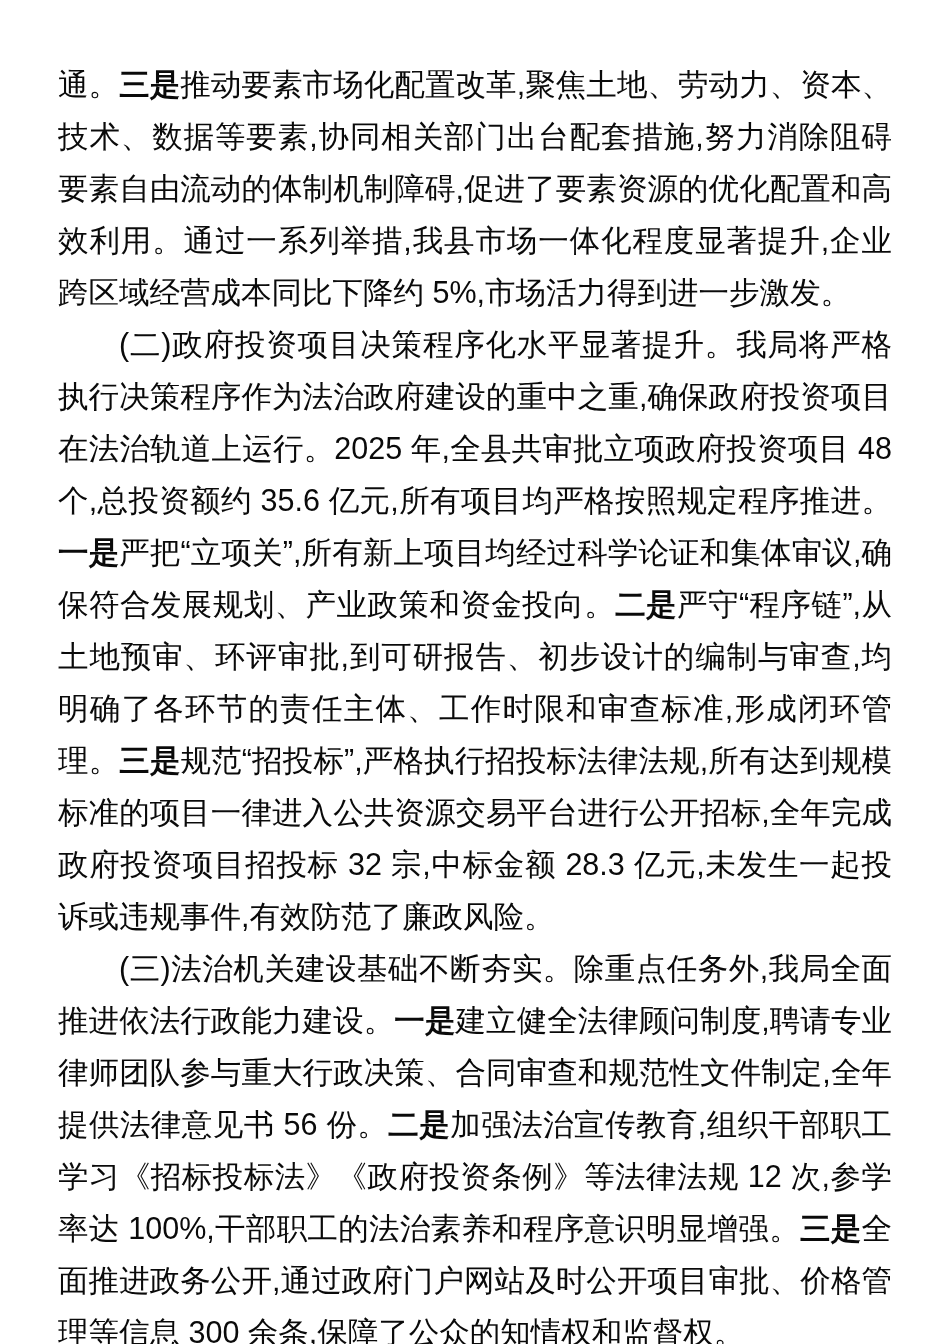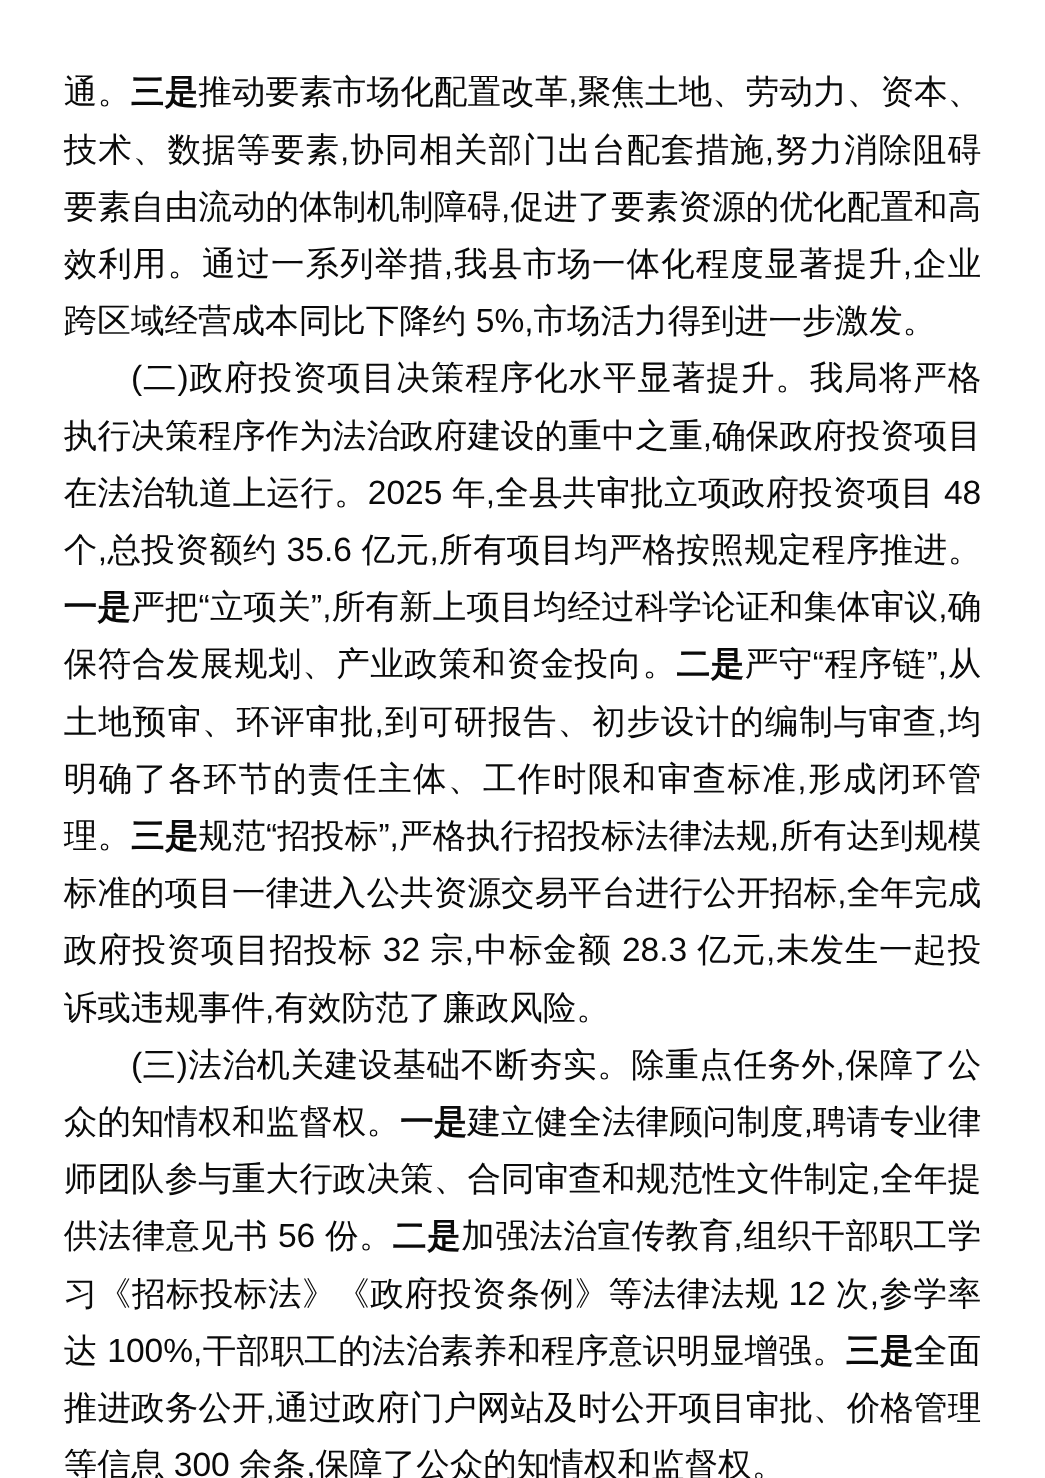--- a/index.html
+++ b/index.html
@@ -52,17 +52,17 @@
 
     <p class="para">
       <span>通。</span><span class="b">三是</span><span>推动要素市场化配置改革,聚焦土地、劳动力、资本、技术、数据等要素,协同相关部门出台配套措施,努力消除阻碍要素自由流动的体制机制障碍,促进了要素资源的优化配置和高效利用。通过一系列举措,我县市场一体化程度显著提升,企业跨区域经营成本同比下降约 5%,市场活力得到进一步激发。</span>
     </p>
 
     <p class="para indent">
       <span>(二)政府投资项目决策程序化水平显著提升。我局将严格执行决策程序作为法治政府建设的重中之重,确保政府投资项目在法治轨道上运行。2025 年,全县共审批立项政府投资项目 48 个,总投资额约 35.6 亿元,所有项目均严格按照规定程序推进。</span><span class="b">一是</span><span>严把“立项关”,所有新上项目均经过科学论证和集体审议,确保符合发展规划、产业政策和资金投向。</span><span class="b">二是</span><span>严守“程序链”,从土地预审、环评审批,到可研报告、初步设计的编制与审查,均明确了各环节的责任主体、工作时限和审查标准,形成闭环管理。</span><span class="b">三是</span><span>规范“招投标”,严格执行招投标法律法规,所有达到规模标准的项目一律进入公共资源交易平台进行公开招标,全年完成政府投资项目招投标 32 宗,中标金额 28.3 亿元,未发生一起投诉或违规事件,有效防范了廉政风险。</span>
     </p>
 
     <p class="para indent">
-      <span>(三)法治机关建设基础不断夯实。除重点任务外,保障了公众的知情权和监督权。</span><span class="b">一是</span><span>建立健全法律顾问制度,聘请专业律师团队参与重大行政决策、合同审查和规范性文件制定,全年提供法律意见书 56 份。</span><span class="b">二是</span><span>加强法治宣传教育,组织干部职工学习《招标投标法》《政府投资条例》等法律法规 12 次,参学率达 100%,干部职工的法治素养和程序意识明显增强。</span><span class="b">三是</span><span>全面推进政务公开,通过政府门户网站及时公开项目审批、价格管理等信息 300 余条,保障了公众的知情权和监督权。</span>
+      <span>(三)法治机关建设基础不断夯实。除重点任务外,我局全面推进依法行政能力建设。</span><span class="b">一是</span><span>建立健全法律顾问制度,聘请专业律师团队参与重大行政决策、合同审查和规范性文件制定,全年提供法律意见书 56 份。</span><span class="b">二是</span><span>加强法治宣传教育,组织干部职工学习《招标投标法》《政府投资条例》等法律法规 12 次,参学率达 100%,干部职工的法治素养和程序意识明显增强。</span><span class="b">三是</span><span>全面推进政务公开,通过政府门户网站及时公开项目审批、价格管理等信息 300 余条,保障了公众的知情权和监督权。</span>
     </p>
 
   </div>
 </div>
 
 </body></html>

